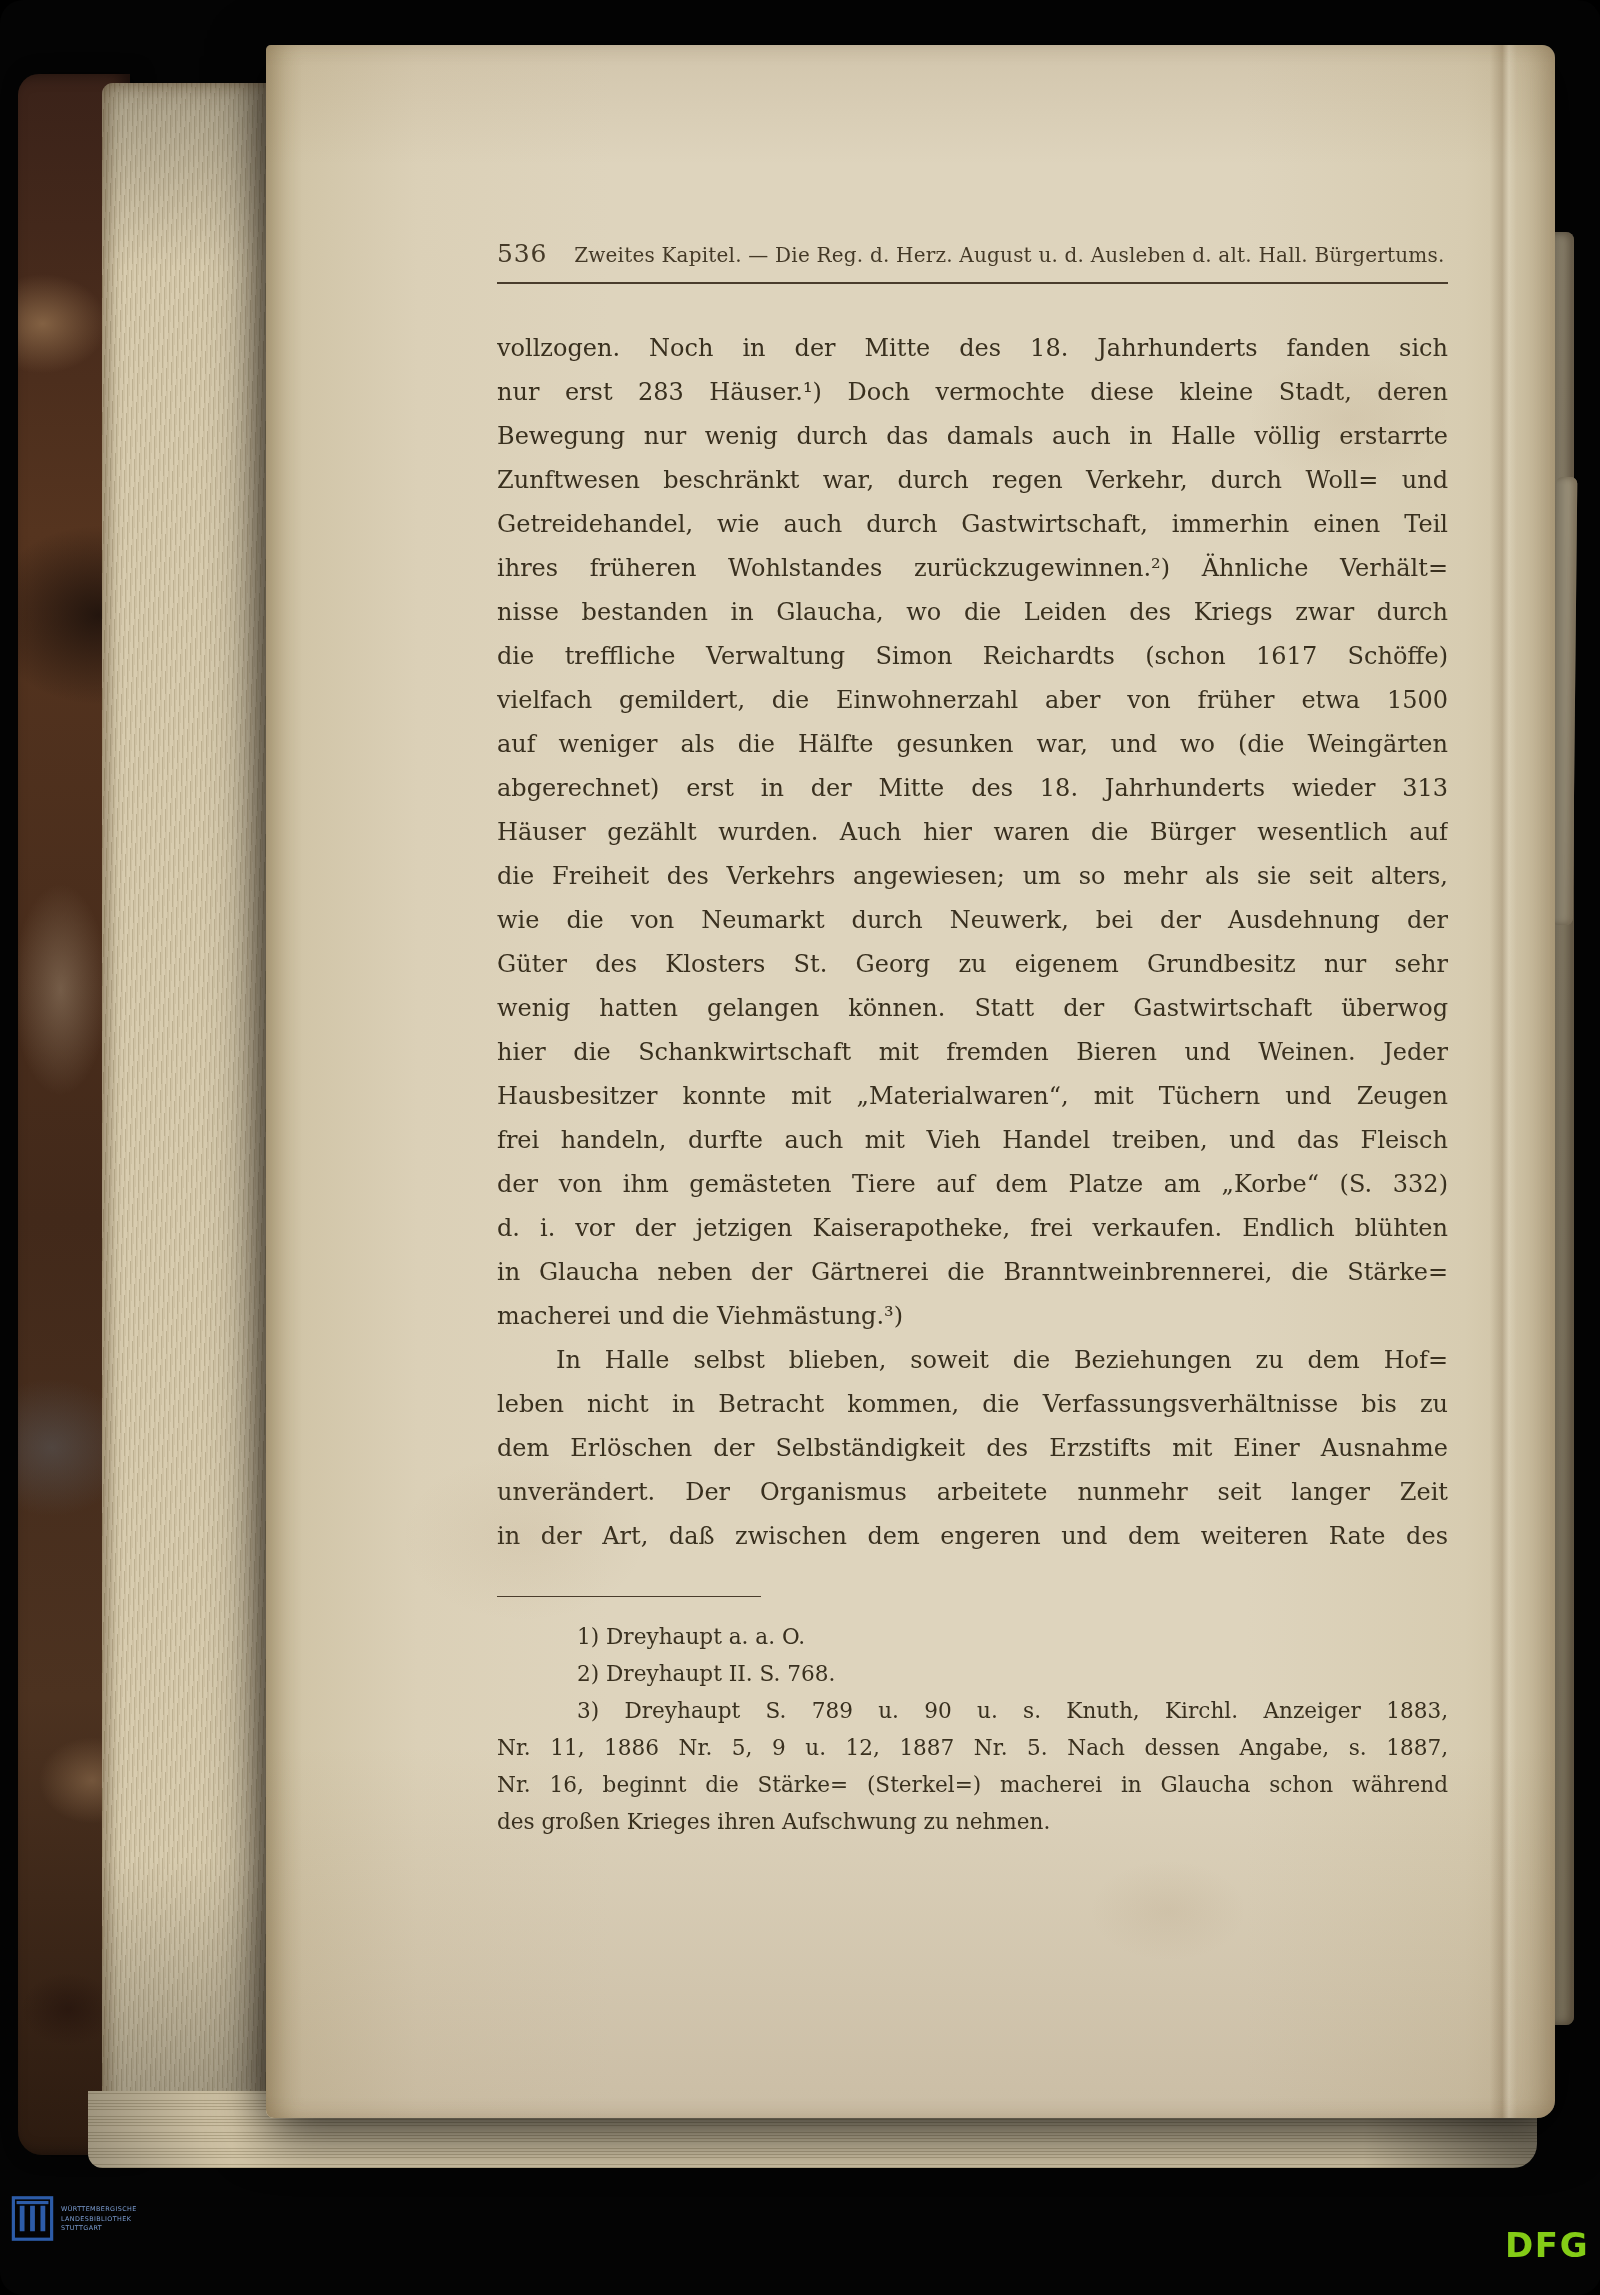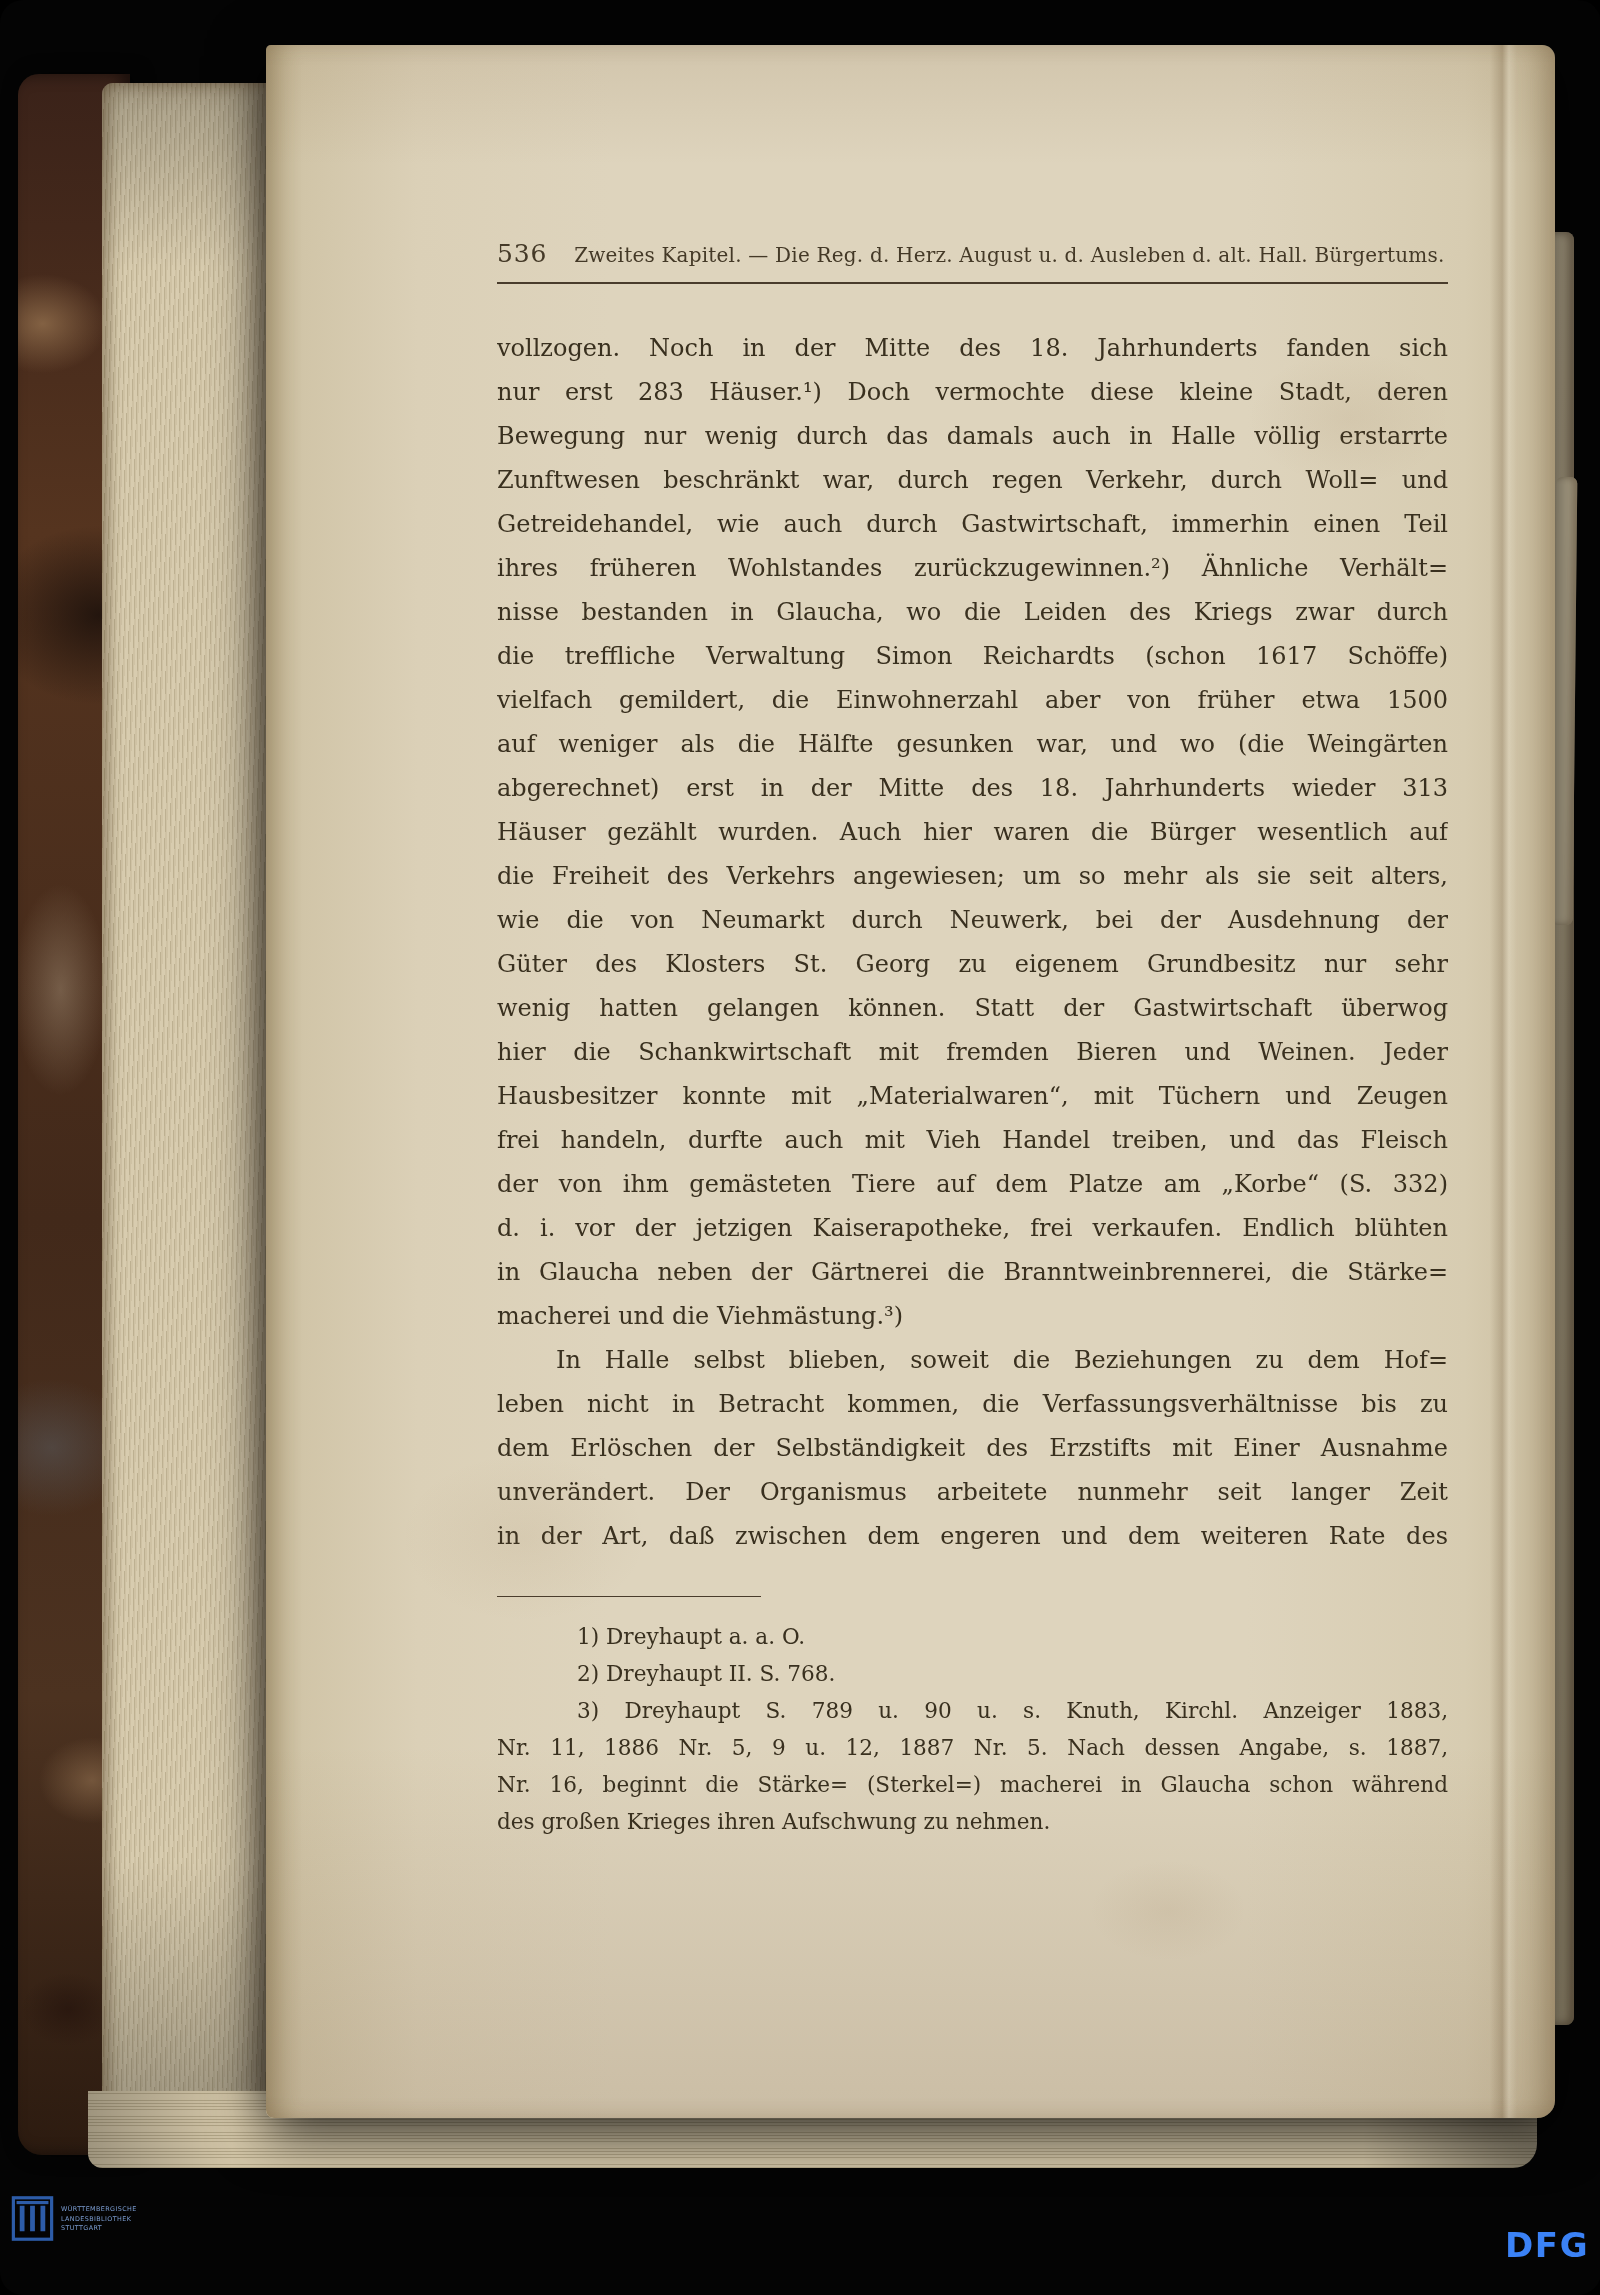--- a/index.html
+++ b/index.html
@@ -103,21 +103,21 @@
   .stamp{
     position:absolute;left:9.6px;top:2193px;display:flex;gap:6.4px;align-items:center;z-index:5;
     font-family:"DejaVu Sans", sans-serif;
   }
   .stamp-icon{width:45px;height:51px;}
   .stamp-text{display:flex;flex-direction:column;gap:1.6px;}
   .stamp-text span{font-size:6.4px;letter-spacing:0.4px;color:#7d9fd4;line-height:8px;}
   .dfg{
     position:absolute;left:1505px;top:2225px;z-index:5;
     font-family:"DejaVu Sans", sans-serif;font-weight:bold;
-    font-size:34px;letter-spacing:1.6px;color:#3b82f6;
+    font-size:34px;letter-spacing:1.6px;color:#84cc16;
   }
 </style>
 </head>
 <body>
 
 <div class="scene">
 
   <div class="cover"></div>
   <div class="fan"></div>
   <div class="bottom-stack"></div>

